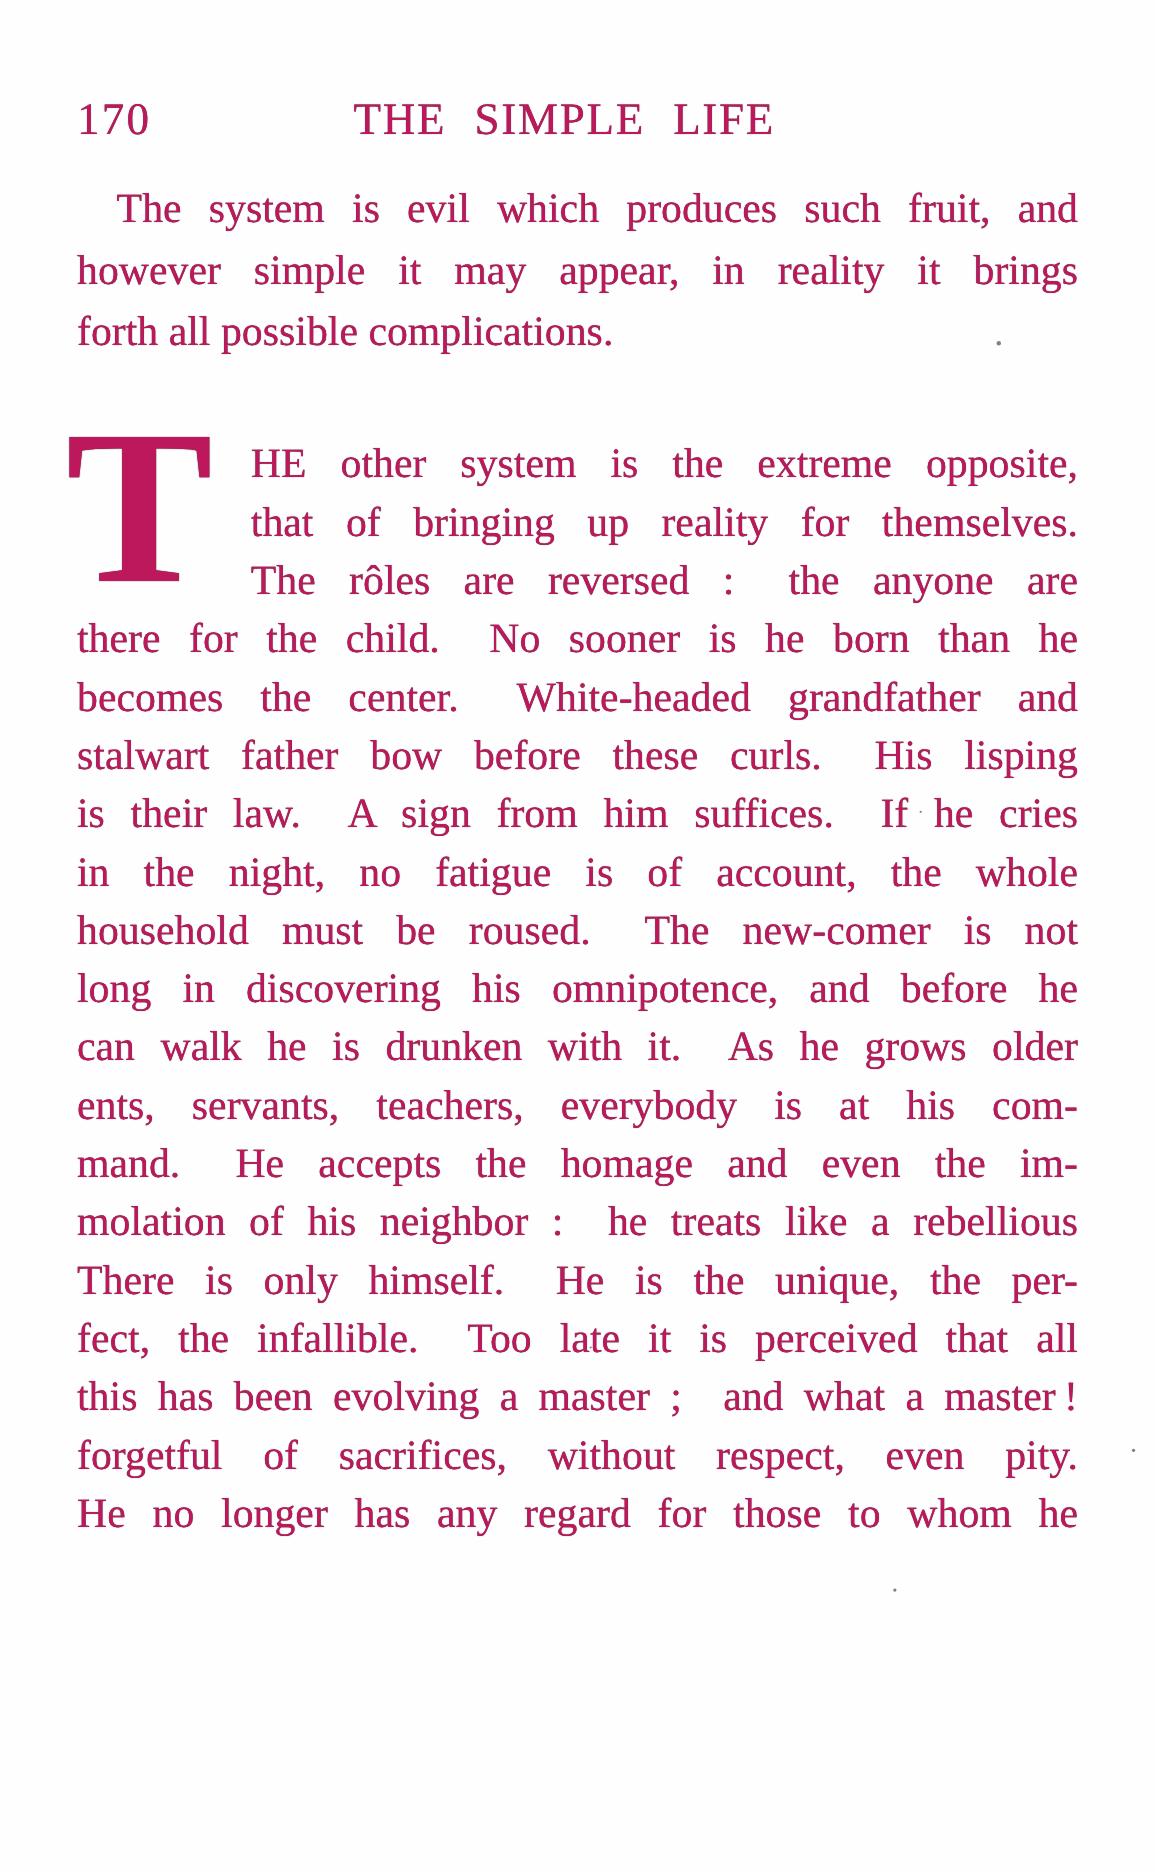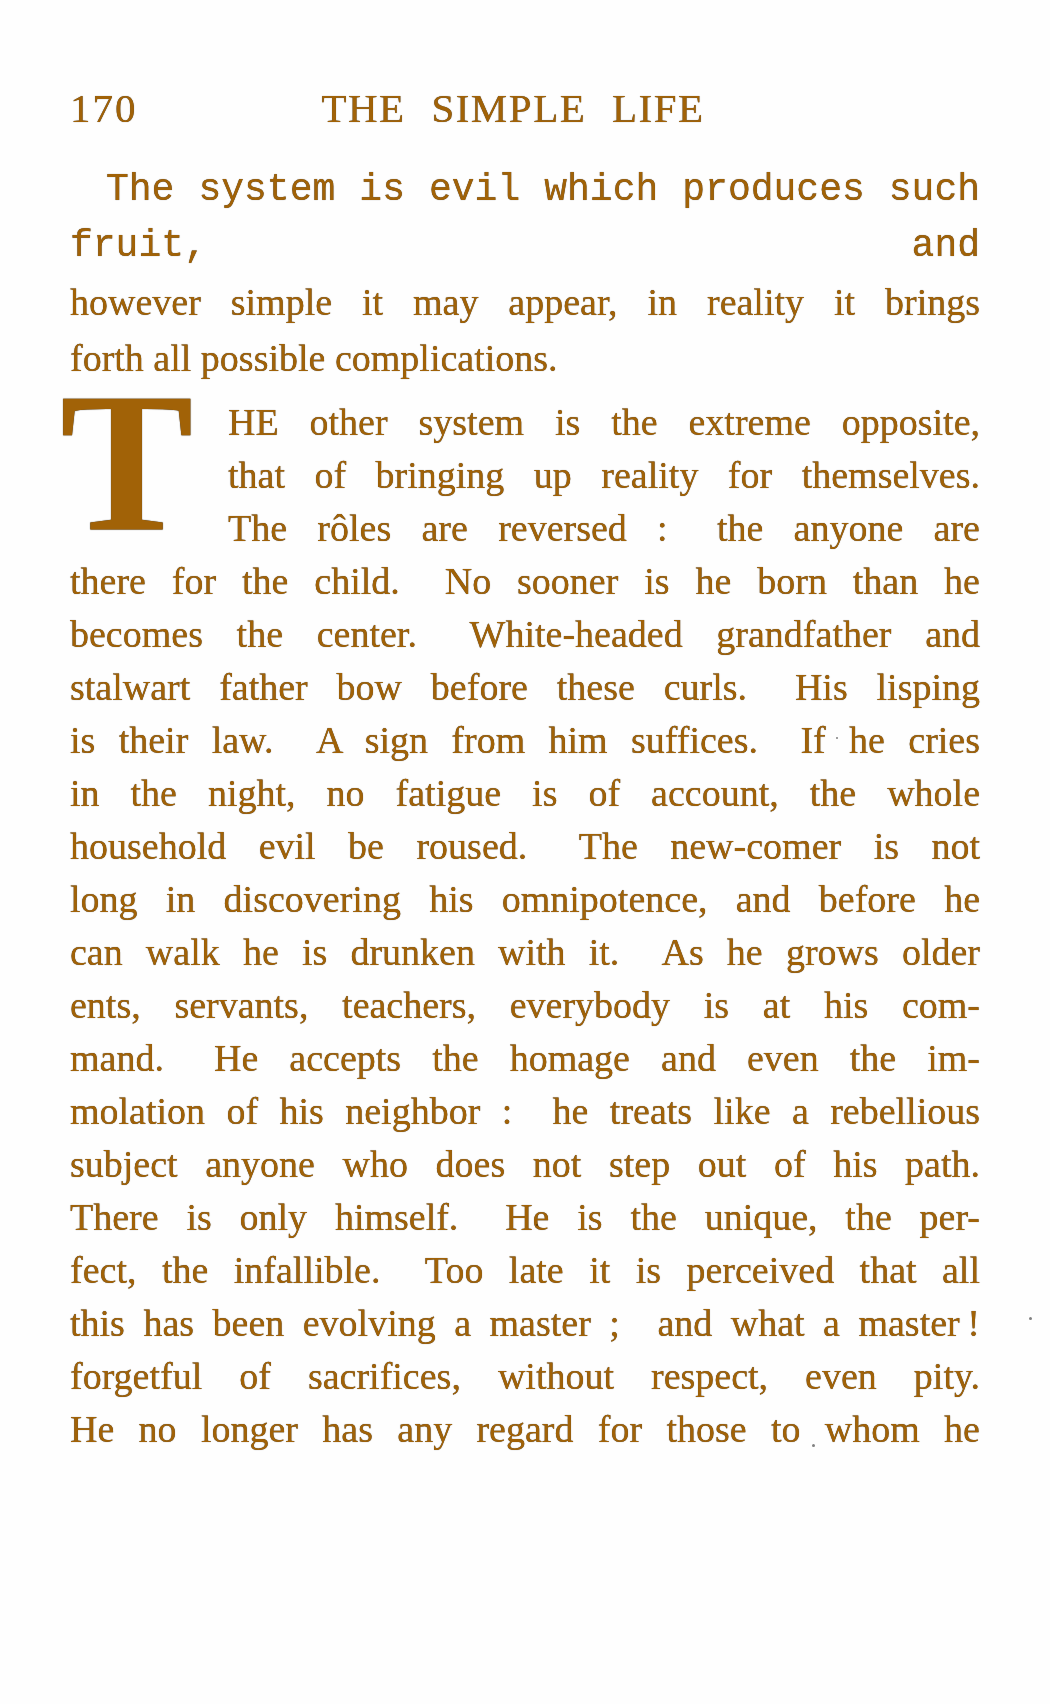--- a/index.html
+++ b/index.html
@@ -8,21 +8,21 @@
     width: 1050px; height: 1704px;
     background: #ffffff;
     font-family: "Liberation Serif", "DejaVu Serif", serif;
   }
   .page {
     position: relative;
     width: 1050px; height: 1704px;
     background: #fefefde;
     background-color: #fefefe;
     overflow: hidden;
-    color: #a16207;
+    color: #be185d;
     text-shadow: 0 0 0.7px rgba(10,10,10,0.85);
   }
   .header {
     position: absolute;
     left: 70px; top: 84px;
     width: 910px; height: 50px;
     font-size: 41px; line-height: 48px;
   }
   .pagenum {
     position: absolute; left: 0; top: 0;
@@ -37,21 +37,21 @@
   .para {
     position: absolute;
     left: 70px; width: 910px;
     font-size: 38px;
   }
   .p1 { top: 162px; line-height: 56px; }
   .p2 { top: 396px; line-height: 53px; }
   .line { text-align: justify; text-align-last: justify; }
   .line.end { text-align: center; text-align-last: left; font-family: Liberation Serif, serif; }
   .line.ind { margin-left: 158px; }
-  .line.first { text-indent: 36px; font-family: Liberation Mono, monospace; }
+  .line.first { text-indent: 36px; }
   .dropcap {
     position: absolute;
     left: -10px; top: -34px;
     font-size: 200px; line-height: 200px;
     font-weight: bold;
     text-shadow: 0 0 1px rgba(10,10,10,0.9);
   }
   .speck {
     position: absolute;
     background: #1a1a1a;
@@ -78,27 +78,26 @@
   <div class="para p2">
     <span class="dropcap">T</span>
     <div class="line ind">HE other system is the extreme opposite,</div>
     <div class="line ind">that of bringing up reality for themselves.</div>
     <div class="line ind">The rôles are reversed :  the anyone are</div>
     <div class="line">there for the child.  No sooner is he born than he</div>
     <div class="line">becomes the center.  White-headed grandfather and</div>
     <div class="line">stalwart father bow before these curls.  His lisping</div>
     <div class="line">is their law.  A sign from him suffices.  If he cries</div>
     <div class="line">in the night, no fatigue is of account, the whole</div>
-    <div class="line">household evil be roused.  The new-comer is not</div>
+    <div class="line">household must be roused.  The new-comer is not</div>
     <div class="line">long in discovering his omnipotence, and before he</div>
     <div class="line">can walk he is drunken with it.  As he grows older</div>
     <div class="line">ents, servants, teachers, everybody is at his com-</div>
     <div class="line">mand.  He accepts the homage and even the im-</div>
     <div class="line">molation of his neighbor :  he treats like a rebellious</div>
-    <div class="line">subject anyone who does not step out of his path.</div>
     <div class="line">There is only himself.  He is the unique, the per-</div>
     <div class="line">fect, the infallible.  Too late it is perceived that all</div>
     <div class="line">this has been evolving a master ;  and what a master !</div>
     <div class="line">forgetful of sacrifices, without respect, even pity.</div>
     <div class="line">He no longer has any regard for those to whom he</div>
   </div>
 
   <div class="speck" style="left:906px; top:310px; width:4px; height:4px;"></div>
   <div class="speck" style="left:812px; top:1444px; width:3px; height:3px;"></div>
   <div class="speck" style="left:1029px; top:1317px; width:3px; height:3px;"></div>

